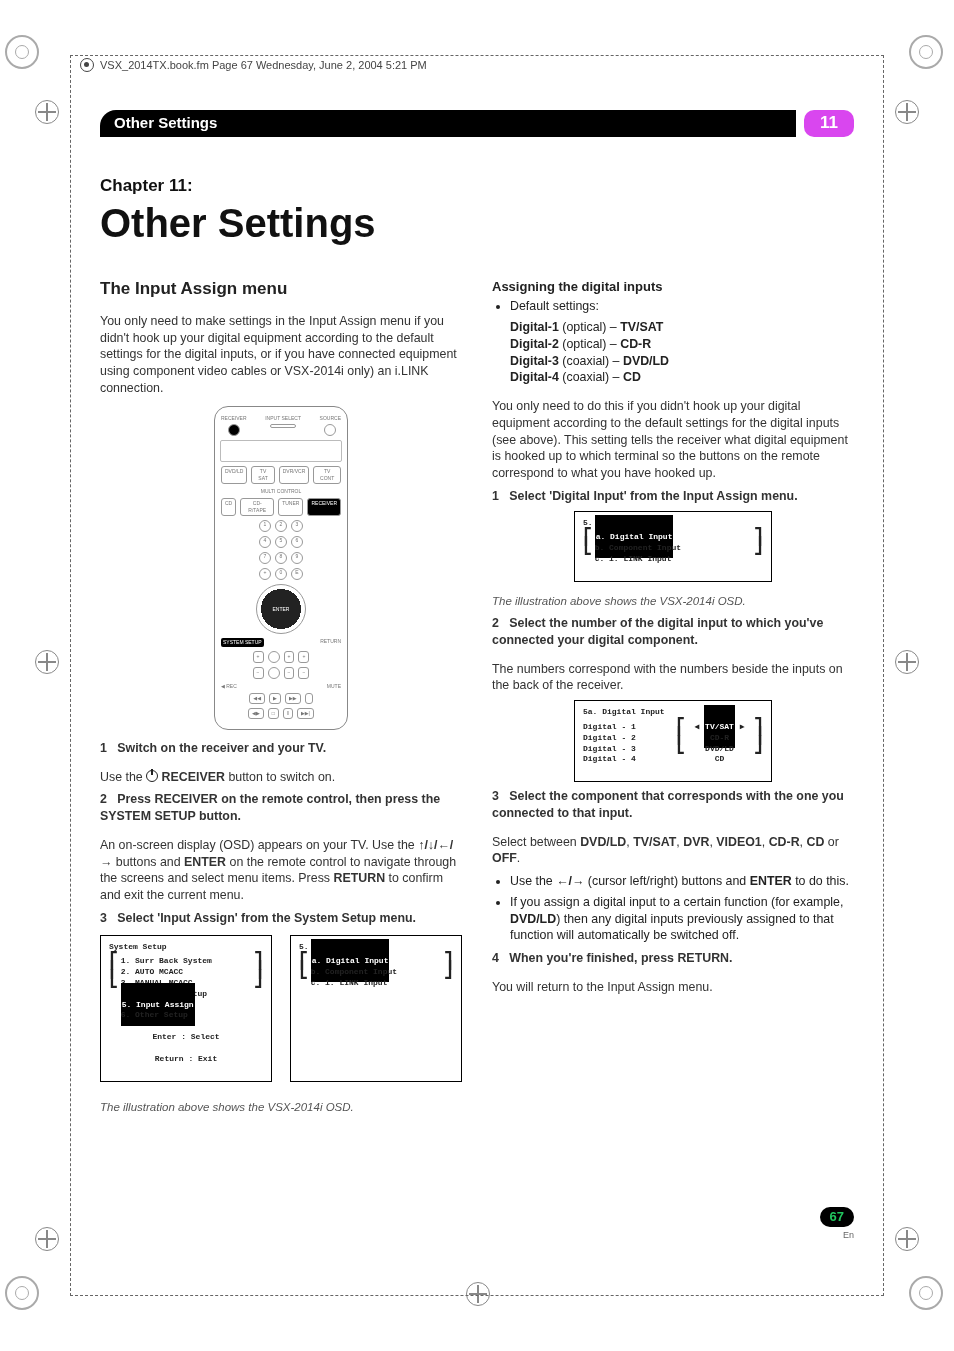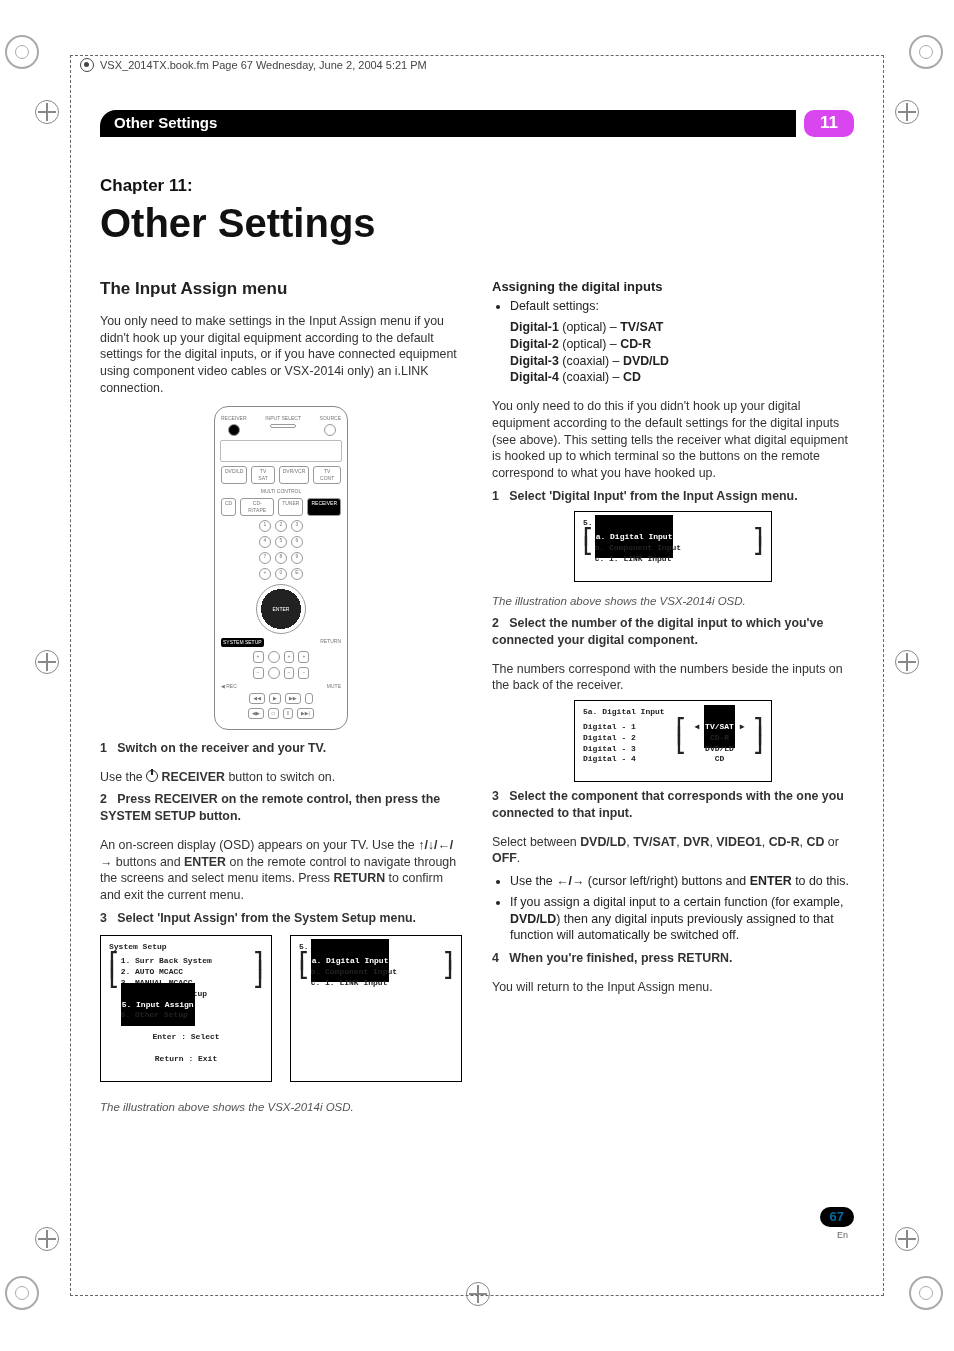--- a/index.html
+++ b/index.html
@@ -133,22 +133,22 @@
   .osd .foot{margin-top:11px;text-align:center}
 
   .osd .dualcol{display:flex;gap:6px}
   .osd .dualcol .lc{flex:1}
   .osd .dualcol .rc{text-align:center;flex:1}
   .osd .tri{font-size:8px}
 
   .pgnum{
     position:absolute;bottom:0;right:0;text-align:right;
   }
-  .pgnum .bub{background:#000;color:#0369a1;font-weight:bold;font-size:13px;padding:1px 10px;border-radius:10px;display:inline-block}
-  .pgnum .en{font-size:9px;color:#666;margin-top:2px;margin-right:6px}
+  .pgnum .bub{background:#000;color:#22c55e;font-weight:bold;font-size:13px;padding:1px 10px;border-radius:10px;display:inline-block}
+  .pgnum .en{font-size:9px;color:#666;margin-top:2px;}
 
   .arrow{font-family:Arial;font-weight:bold}
   .powersym{display:inline-block;width:10px;height:10px;border:1.5px solid #222;border-radius:50%;position:relative;vertical-align:-1px}
   .powersym::after{content:"";position:absolute;left:4px;top:-2px;width:2px;height:6px;background:#222}
 </style>
 </head>
 <body>
 
 <div class="page">
 

